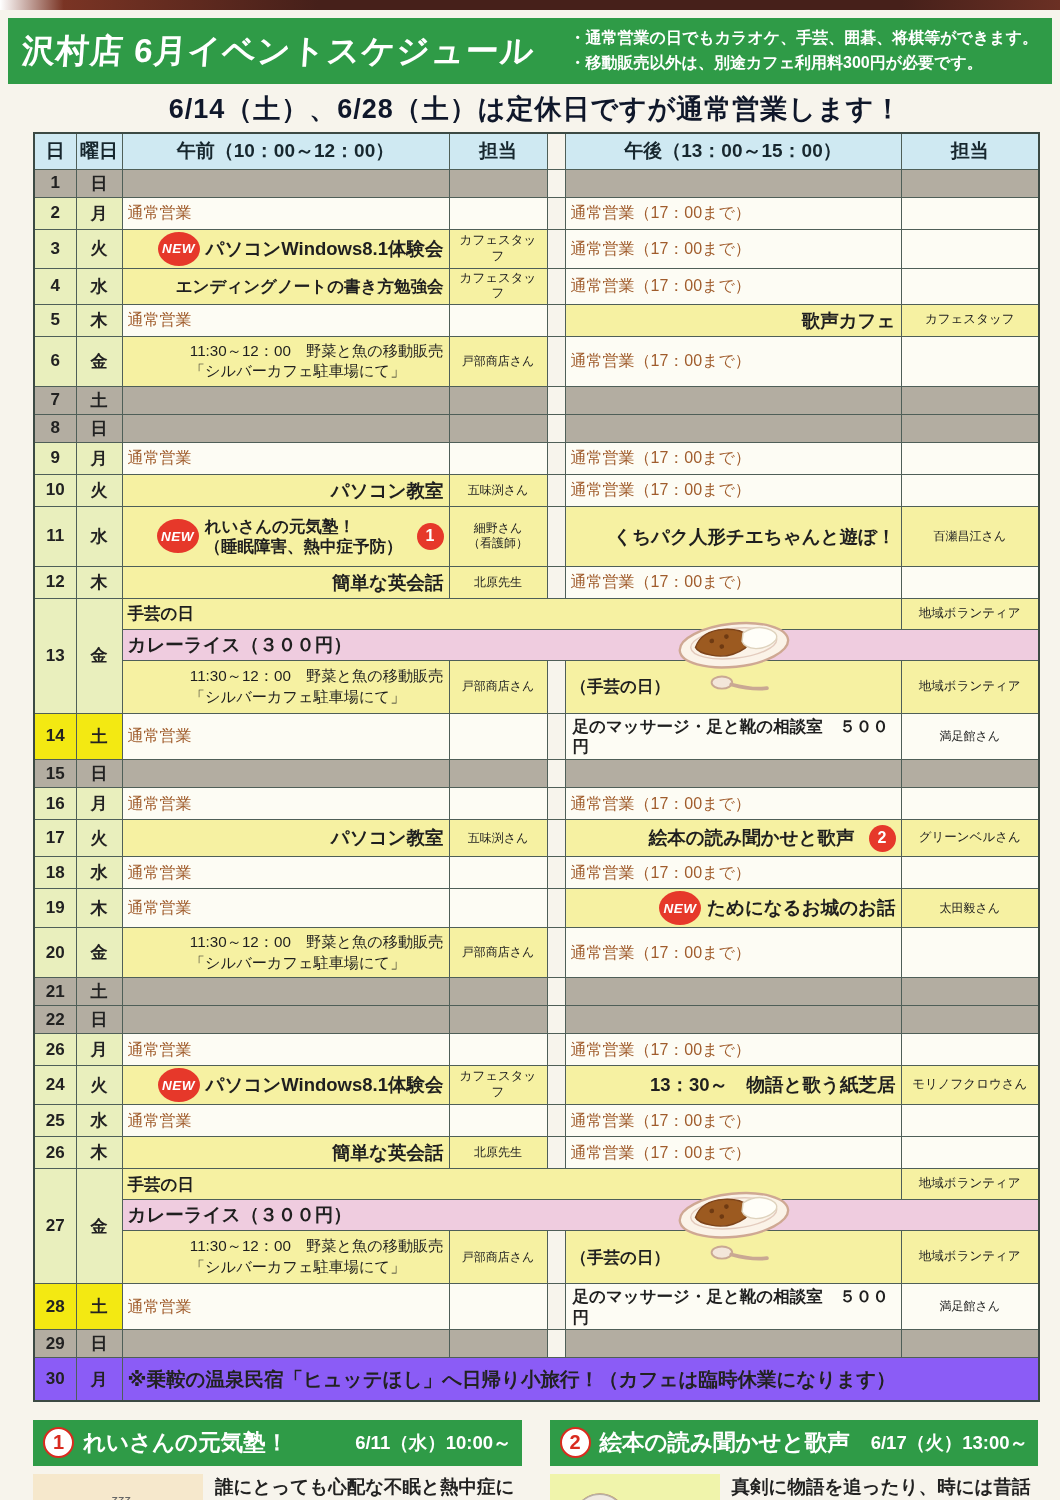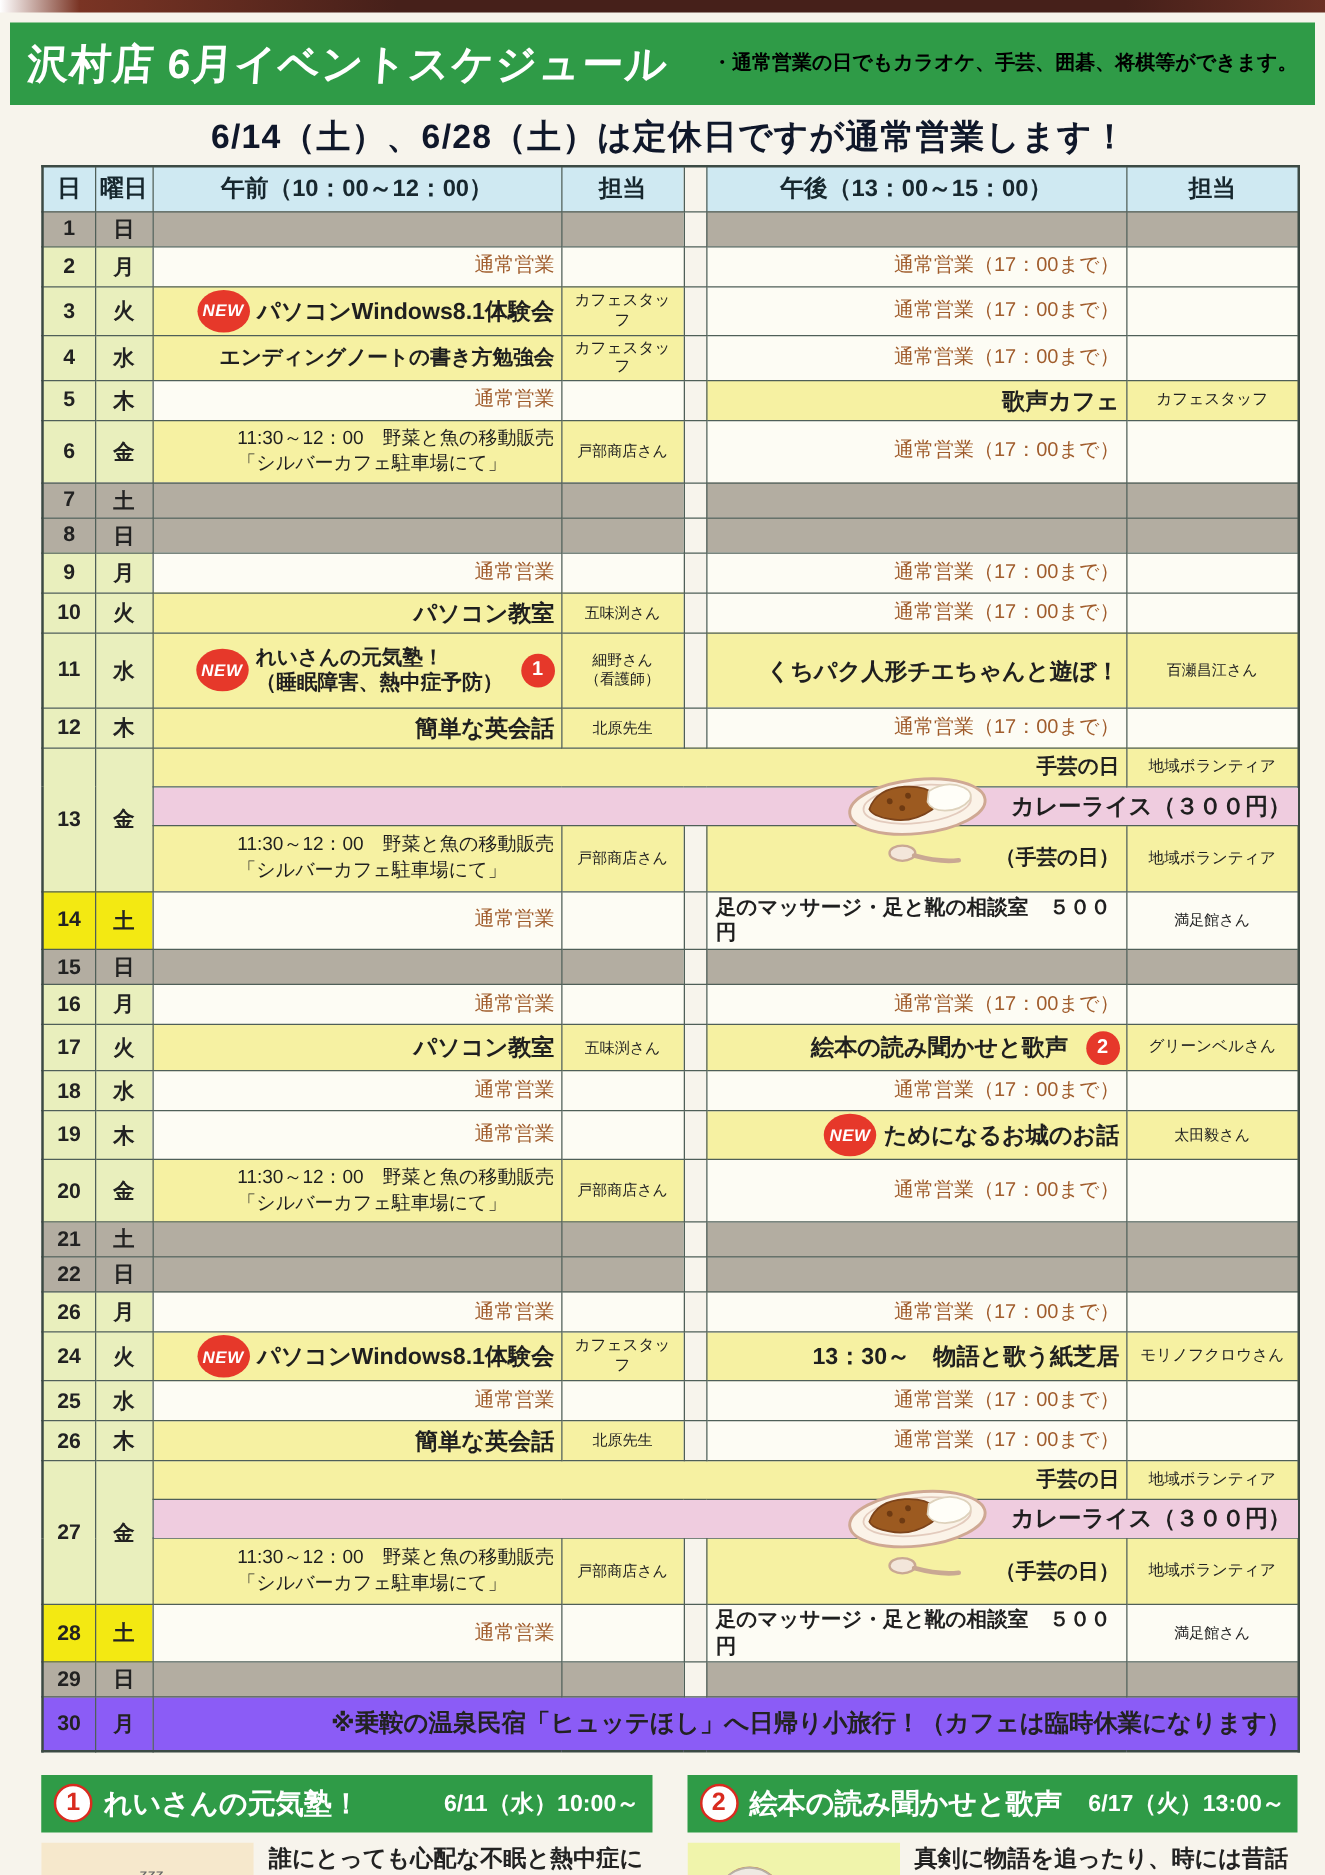--- a/index.html
+++ b/index.html
@@ -13,21 +13,21 @@
   .top-strip{height:10px;background:linear-gradient(to right,#fff 0,#7a3424 6%,#46201a 30%,#46201a 85%,#6b3024 100%);}
   
   .header-bar{
     margin:8px 8px 0 8px;height:66px;background:#2f9b47;
     display:flex;align-items:center;padding:0 14px;box-sizing:border-box;
   }
   .header-bar h1{
     margin:0;color:#fff;font-size:33px;font-weight:800;letter-spacing:1px;
     transform:skewX(-4deg);white-space:nowrap;flex:none;
   }
-  .header-notes{margin-left:auto;color:#000000;font-size:16px;line-height:1.55;font-weight:600;white-space:nowrap;}
+  .header-notes{margin-left:auto;color:#ffffff;font-size:16px;line-height:1.55;font-weight:600;white-space:nowrap;}
   
   .notice{
     width:1005px;margin:7px 0 5px 33px;text-align:center;
     color:#0f172a;font-size:27px;font-weight:800;letter-spacing:1px;white-space:nowrap;
   }
   
   table#sched{
     border-collapse:collapse;table-layout:fixed;width:1005px;margin:0 0 0 33px;
     border:2px solid #3c4a44;
   }
@@ -38,21 +38,21 @@
   td.c-y{background:#f6f1a2;}
   td.c-g{background:#b3ada1;}
   td.c-d{background:#e9efbd;}
   td.c-sat{background:#f3e912;}
   td.c-pink{background:#efccdf;position:relative;}
   td.c-or{background:#8b5cf6;}
   td.day,td.wd{text-align:center;font-size:17px;font-weight:600;color:#222;padding:0;}
   tr.rc{height:20px;} tr.rn{height:32px;} tr.rt{height:37px;}
   tr.r2{height:50px;} tr.r11{height:60px;} tr.rm{height:31px;} tr.rb{height:53px;} tr.rtrip{height:43px;}
   .cw{display:flex;align-items:center;gap:6px;}
-  .ctr{justify-content:flex-end;}
+  .ctr{justify-content:flex-start;}
   .lft{justify-content:flex-end;padding-left:2px;}
   .tx{line-height:1.25;}
   .tx.biz{color:#a05c2c;font-size:16px;font-weight:500;}
   .tx.ev{font-weight:700;color:#1f1f1f;font-size:16.5px;}
   .tx.big{font-size:18.5px;}
   .tx.reg{font-weight:500;font-size:15.2px;color:#1f1f1f;line-height:1.35;}
   .tx.trip{font-weight:800;font-size:19.5px;color:#222;}
   td.staff{font-size:12px;text-align:center;color:#222;line-height:1.25;}
   td.staff.sm{font-size:12.5px;}
   .newb{
@@ -88,20 +88,21 @@
 </head>
 <body>
 
 <div class="page">
   <div class="top-strip"></div>
 
   <div class="header-bar">
     <h1>沢村店 6月イベントスケジュール</h1>
     <div class="header-notes">
       <div>・通常営業の日でもカラオケ、手芸、囲碁、将棋等ができます。</div>
+      <div>・移動販売以外は、別途カフェ利用料300円が必要です。</div>
     </div>
   </div>
 
   <div class="notice">6/14（土）、6/28（土）は定休日ですが通常営業します！</div>
 
   <table id="sched">
     <colgroup>
       <col style="width:42px">
         <col style="width:46px">
         <col style="width:327px">

